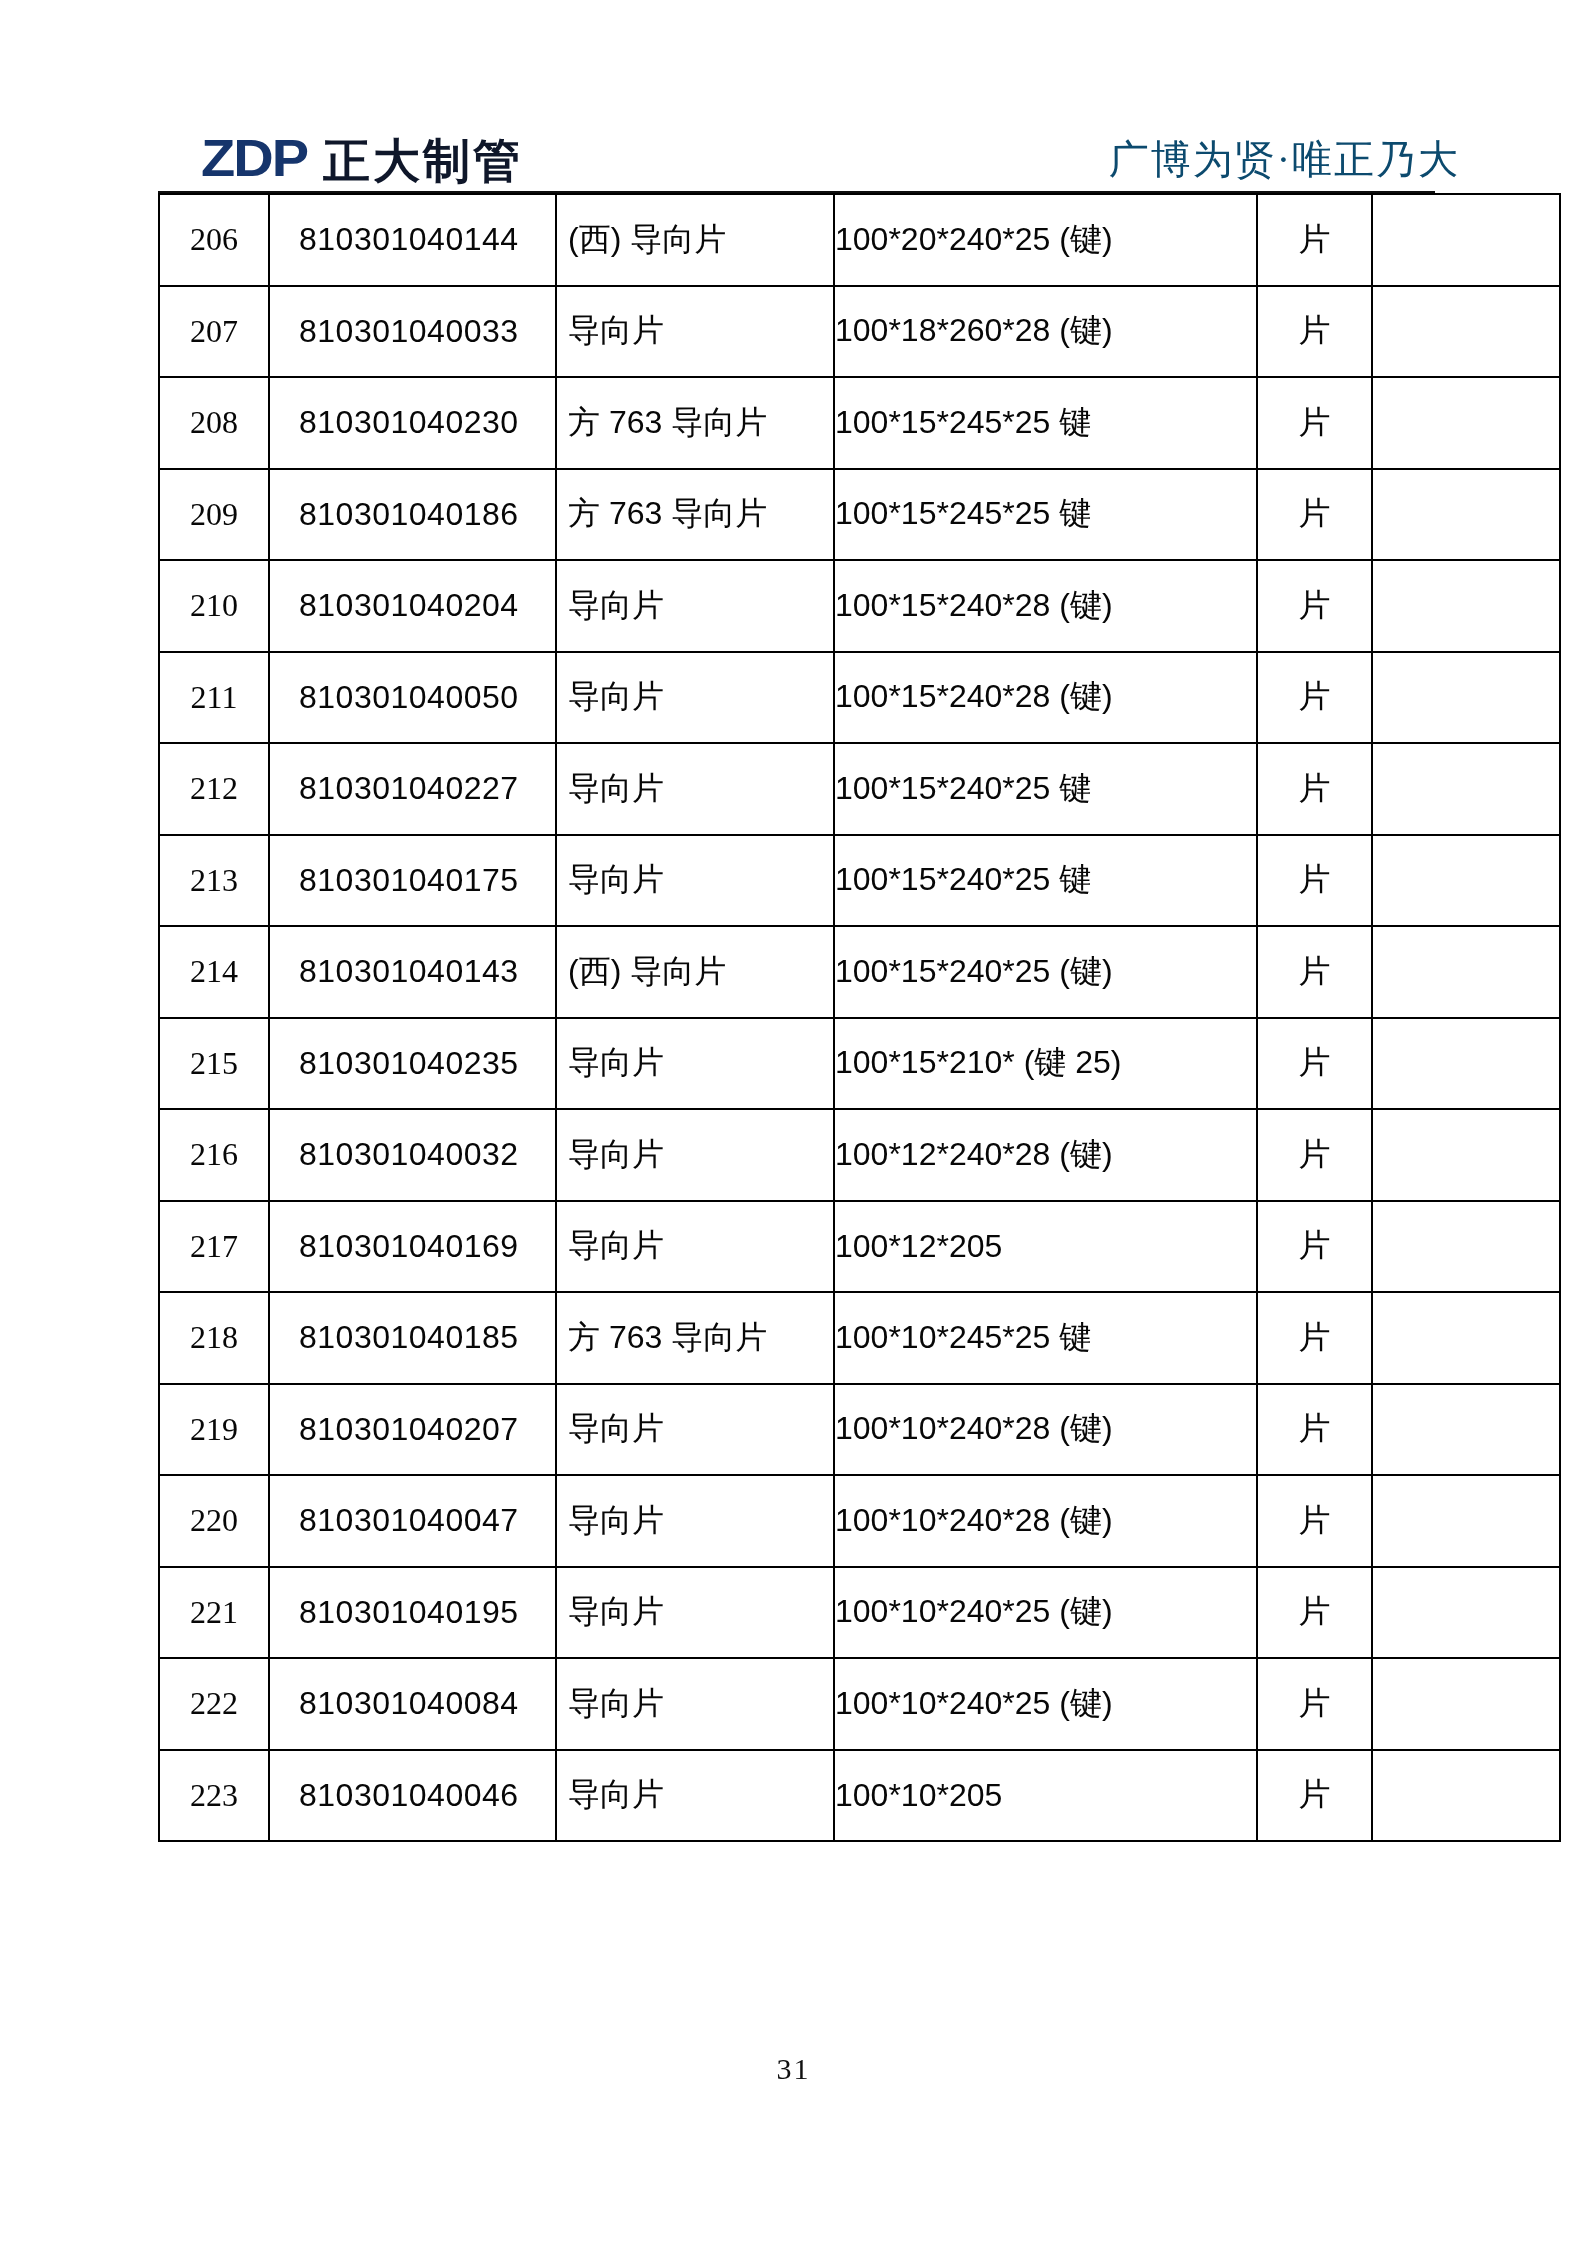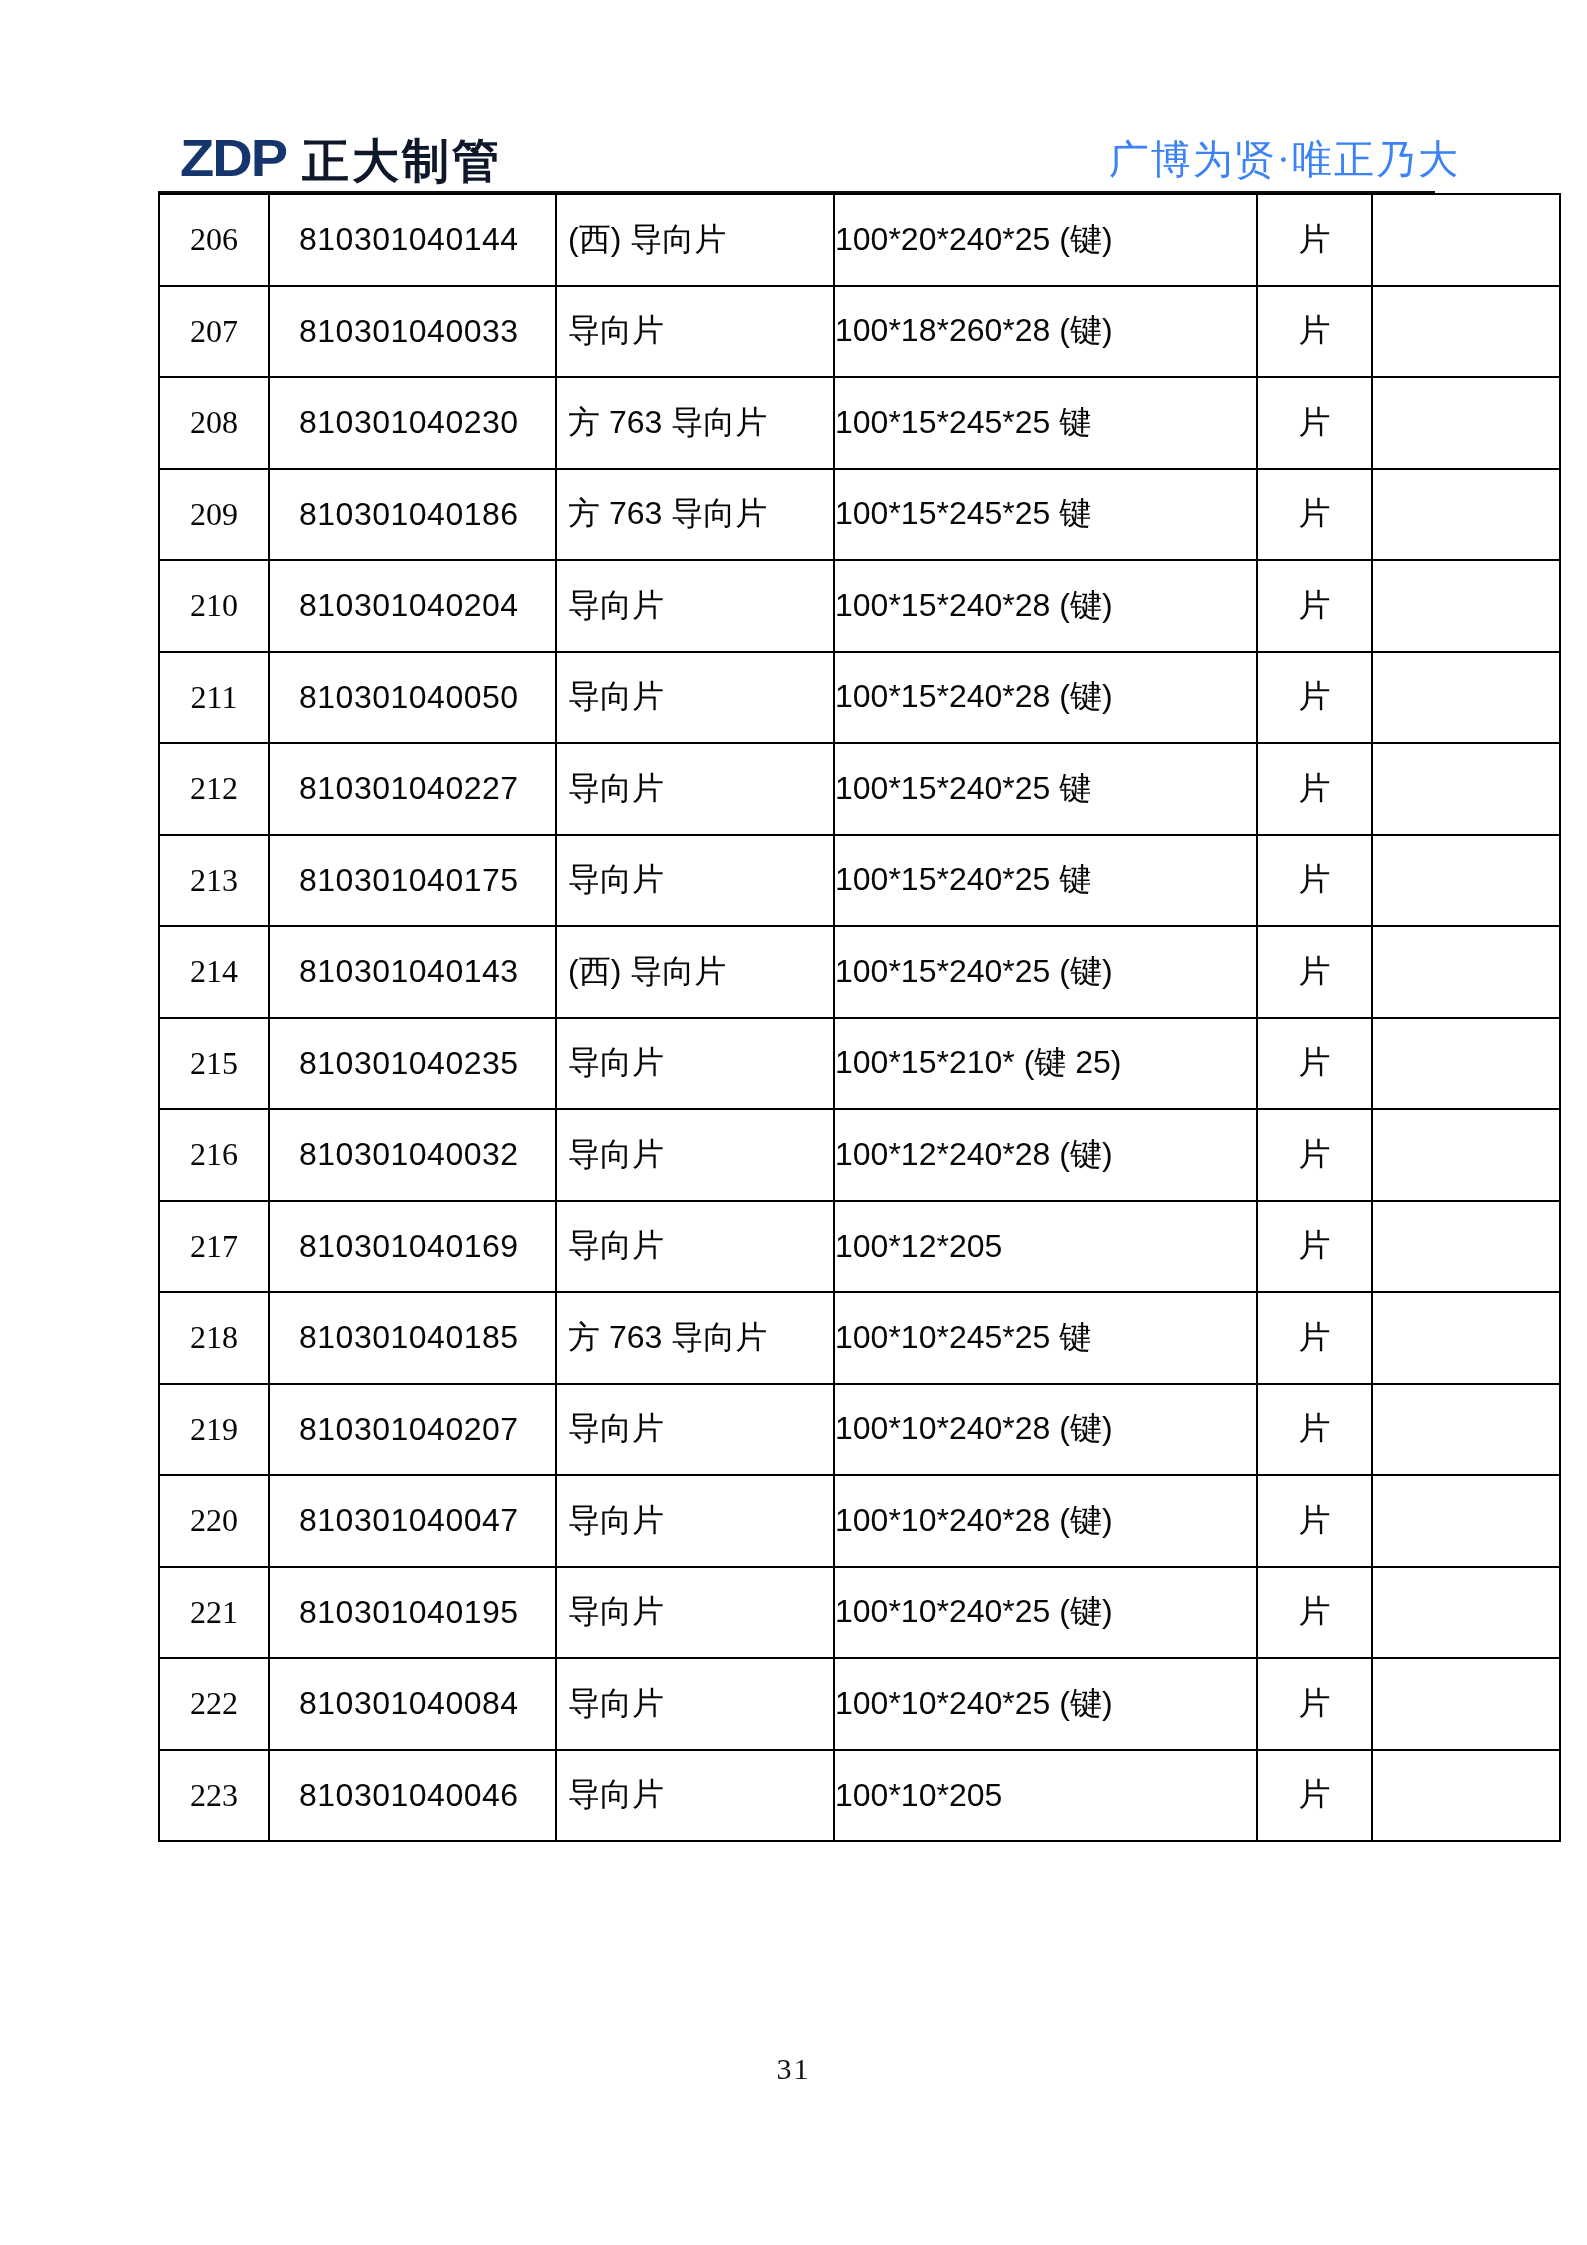--- a/index.html
+++ b/index.html
@@ -9,21 +9,21 @@
     width: 1587px;
     height: 2245px;
     font-family: "Liberation Sans", sans-serif;
     color: #111;
     overflow: hidden;
   }
 
   
   .header-logo {
     position: absolute;
-    left: 180px;
+    left: 201px;
     top: 128px;
     display: flex;
     align-items: flex-end;
     white-space: nowrap;
   }
   .logo-zdp {
     font-family: "Liberation Sans", sans-serif;
     font-weight: 900;
     font-size: 56px;
     line-height: 1;
@@ -100,21 +100,21 @@
     letter-spacing: 2px;
   }
 </style>
 </head>
 <body>
 
 <div class="header-logo">
   <span class="logo-zdp" style="color: rgb(22, 53, 108);">ZDP</span>
   <span class="logo-cn" style="color: #0f172a;">正大制管</span>
 </div>
-<div class="header-slogan" style="color: #3b82f6;">广博为贤·唯正乃大</div>
+<div class="header-slogan" style="color: #0c4a6e;">广博为贤·唯正乃大</div>
 <div class="header-rule" style="background: rgb(13, 13, 13);"></div>
 
 <table class="parts">
   <colgroup>
     <col style="width:110px">
     <col style="width:287px">
     <col style="width:278px">
     <col style="width:423px">
     <col style="width:115px">
     <col style="width:188px">

